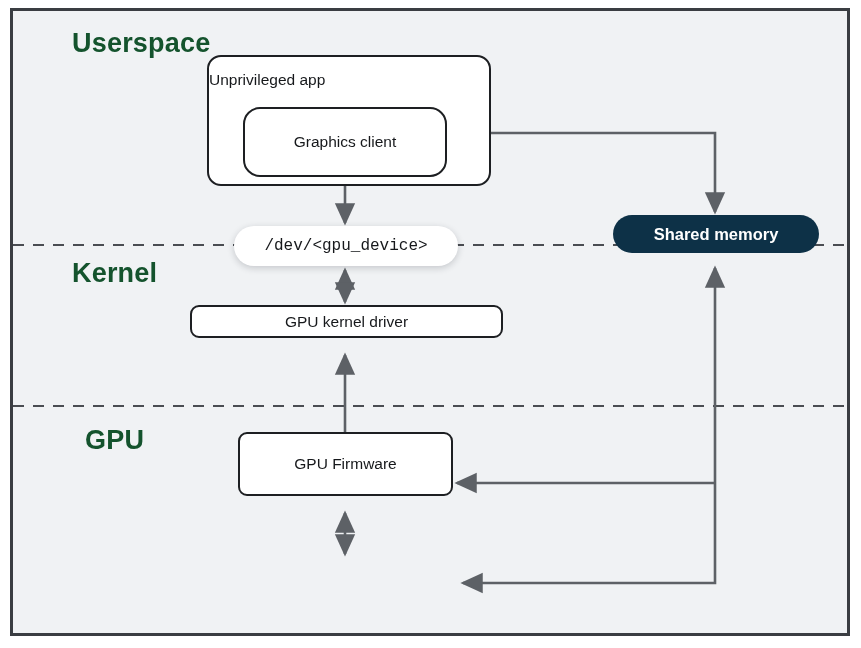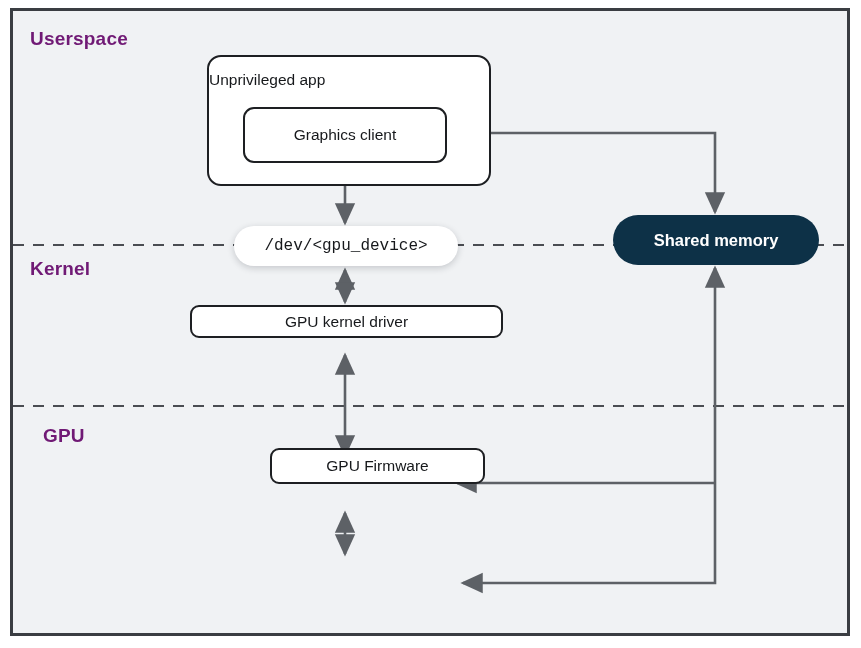--- a/index.html
+++ b/index.html
@@ -39,25 +39,26 @@
     top: 0;
     width: 861px;
     height: 648px;
     pointer-events: none;
   }
 
   
   .zone-label {
     position: absolute;
     font-family: "Liberation Sans", sans-serif;
-    font-size: 19px;
+    font-size: 27px;
     font-weight: bold;
-    color: #701a75;
+    color: #14532d;
     letter-spacing: 0.2px;
     white-space: nowrap;
+    margin-left: 42px;
   }
   #zone-userspace { left: 30px; top: 28px; }
   #zone-kernel    { left: 30px; top: 258px; }
   #zone-gpu       { left: 43px; top: 425px; }
 
   
   .node {
     position: absolute;
     box-sizing: border-box;
     background: #ffffff;
@@ -86,37 +87,36 @@
   #label-unprivileged-app {
     text-align: left;
     font-size: 15.5px;
     color: #16181b;
   }
 
   #node-graphics-client {
     left: 243px;
     top: 107px;
     width: 204px;
-    height: 56px;
-    border-radius: 11px;
+    height: 70px;
+    border-radius: 17px;
   }
 
   #node-gpu-kernel-driver {
     left: 190px;
     top: 305px;
     width: 313px;
     height: 33px;
   }
 
   #node-gpu-firmware {
     left: 238px;
-    top: 448px;
+    top: 432px;
     width: 215px;
-    height: 36px;
-    margin-left: 32px;
+    height: 64px;
   }
 
   #node-gpu-hardware {
     left: 232px;
     top: 557px;
     width: 227px;
     height: 52px;
   }
 
   
@@ -138,21 +138,21 @@
     color: #16181b;
     white-space: nowrap;
   }
 
   
   #node-shared-memory {
     position: absolute;
     left: 613px;
     top: 215px;
     width: 206px;
-    height: 50px;
+    height: 38px;
     box-sizing: border-box;
     background: #0d3147;
     border-radius: 25px;
     display: flex;
     align-items: center;
     justify-content: center;
     font-family: "Liberation Sans", sans-serif;
     font-size: 16.5px;
     font-weight: bold;
     color: #ffffff;

